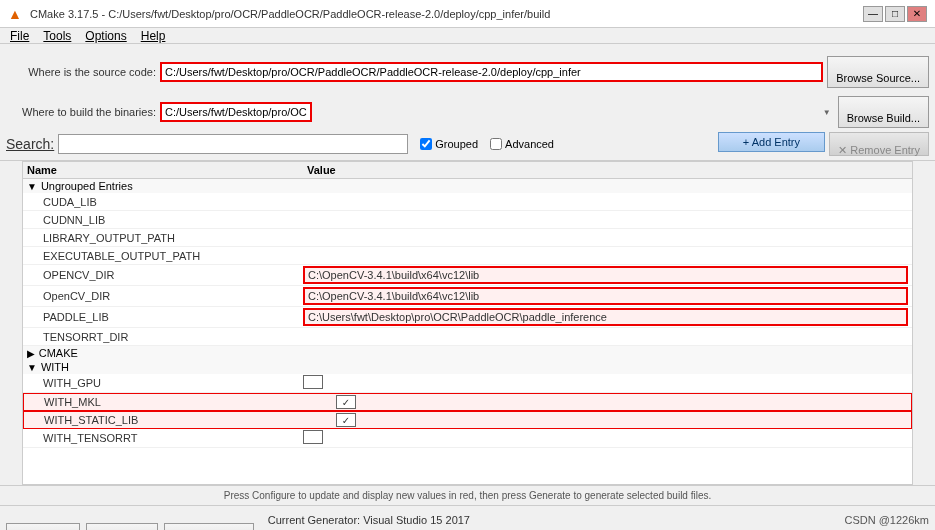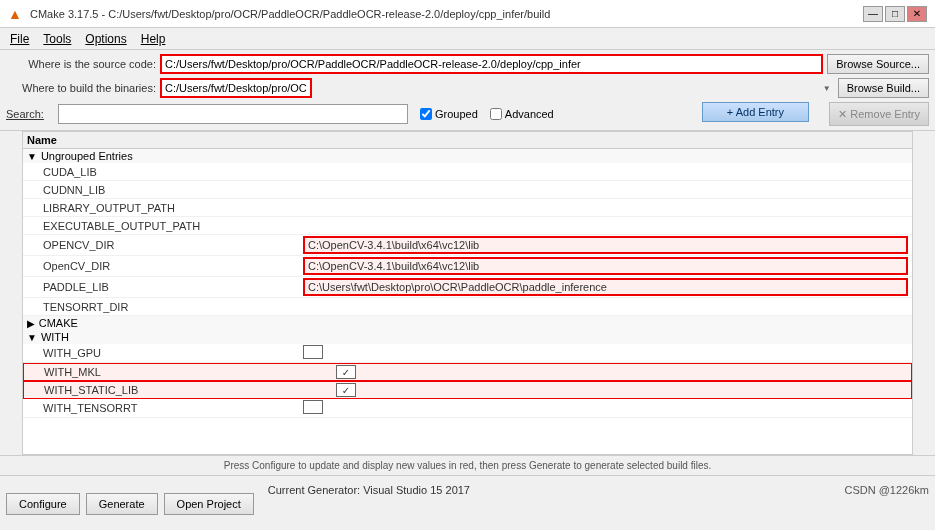--- a/index.html
+++ b/index.html
@@ -47,39 +47,40 @@
       display: flex;
       align-items: center;
       justify-content: center;
     }
     .menubar {
       background: #f0f0f0;
       display: flex;
       gap: 2px;
       padding: 2px 4px;
       border-bottom: 1px solid #ccc;
-      height: 22px;
+      height: 16px;
       align-items: center;
     }
     .menubar-item {
       padding: 2px 6px;
       cursor: pointer;
       font-size: 12px;
       text-decoration: underline;
     }
     .toolbar {
       background: #f0f0f0;
       padding: 4px 6px;
       border-bottom: 1px solid #ccc;
     }
     .toolbar-row {
       display: flex;
       align-items: center;
       margin-bottom: 4px;
       gap: 4px;
+      margin-top: 8px;
     }
     .toolbar-label {
       font-size: 11px;
       color: #333;
       white-space: nowrap;
       min-width: 150px;
       text-align: right;
     }
     .toolbar-input {
       flex: 1;
@@ -87,34 +88,34 @@
       border: 1px solid #999;
       padding: 1px 3px;
       font-size: 11px;
       background: white;
     }
     .toolbar-input.highlighted {
       border: 2px solid #e00;
     }
     .toolbar-btn {
       height: 20px;
-      padding: 3px 8px;
+      padding: 15px 8px;
       border: 1px solid #999;
       background: linear-gradient(to bottom, #f5f5f5, #e0e0e0);
       font-size: 11px;
       cursor: pointer;
       white-space: nowrap;
     }
     .search-row {
       display: flex;
       align-items: center;
       gap: 4px;
     }
     .search-label {
-      font-size: 11px;
+      font-size: 14px;
       color: #333;
       min-width: 48px;
       text-decoration: underline;
     }
     .search-input {
       width: 350px;
       height: 20px;
       border: 1px solid #999;
       padding: 1px 3px;
       font-size: 11px;
@@ -147,27 +148,26 @@
       background: linear-gradient(to bottom, #cce0ff, #aaccee);
       font-size: 11px;
       cursor: pointer;
       color: #003366;
       display: flex;
       align-items: center;
       gap: 3px;
     }
     .remove-btn {
       height: 24px;
-      padding: 4px 8px;
+      padding: 11px 8px;
       border: 1px solid #bbb;
       background: linear-gradient(to bottom, #e8e8e8, #d0d0d0);
       font-size: 11px;
       cursor: pointer;
       color: #888;
-      margin-left: 16px;
     }
     .main-area {
       display: flex;
       flex-direction: column;
       height: calc(530px - 28px - 22px - 78px - 50px - 28px);
       background: white;
       border: 1px solid #ccc;
       margin: 0 22px;
       overflow: hidden;
     }
@@ -344,20 +344,21 @@
     <div class="action-btns">
       <button class="add-btn">+ Add Entry</button>
       <button class="remove-btn">✕ Remove Entry</button>
     </div>
   </div>
 </div>
 
 <div class="main-area">
   <div class="table-header">
     <span class="col-name">Name</span>
+    <span class="col-value">Value</span>
   </div>
   <div class="table-body">
 
     <div class="group-header">
       <span class="expand-icon">▼</span>
       <span>Ungrouped Entries</span>
     </div>
     <div class="table-row">
       <span class="row-name">CUDA_LIB</span>
       <span class="row-value"></span>

